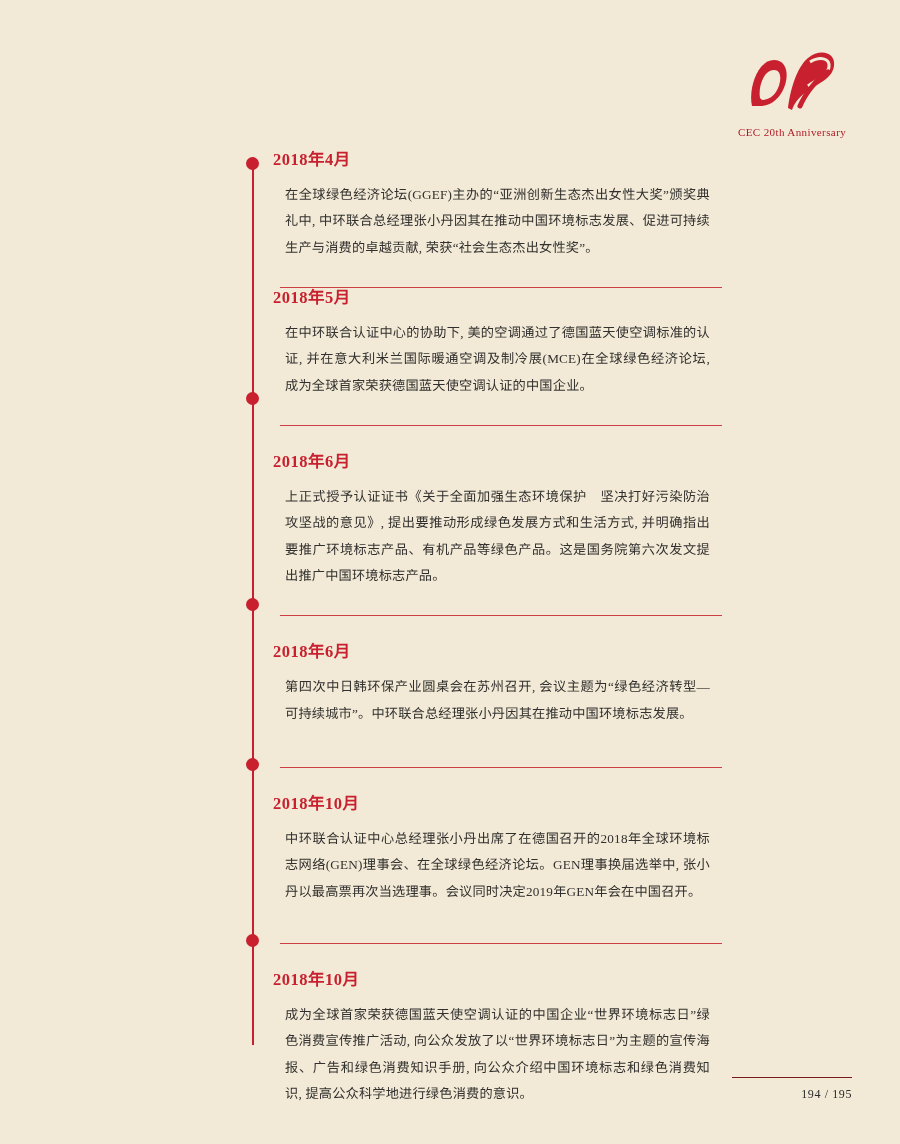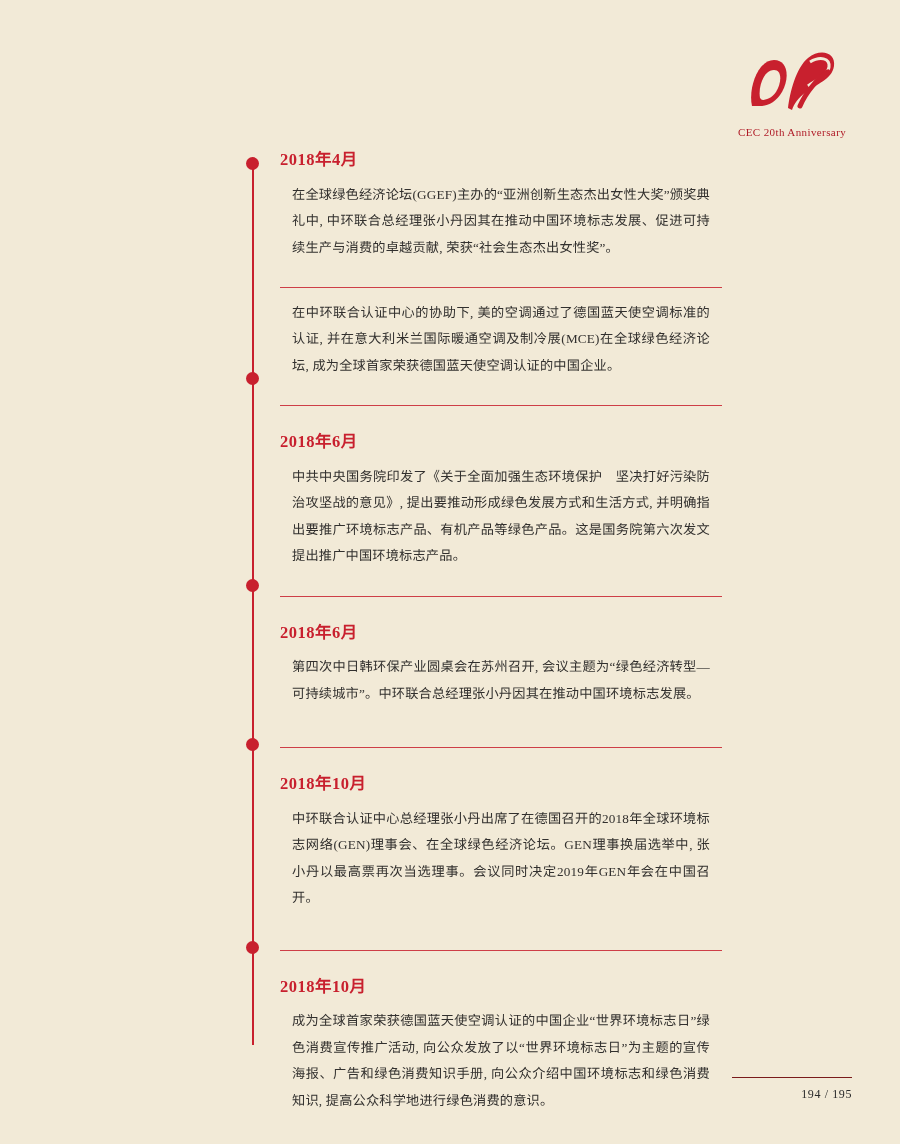--- a/index.html
+++ b/index.html
@@ -52,21 +52,21 @@
     position: absolute;
     left: 252px;
     top: 160px;
     width: 2px;
     height: 885px;
     background: #c8202e;
   }
 
   .entry {
     position: relative;
-    padding-left: 28px;
+    padding-left: 21px;
     margin-bottom: 26px;
   }
   .dot {
     position: absolute;
     left: -6px;
     top: 7px;
     width: 13px;
     height: 13px;
     border-radius: 50%;
     background: #c8202e;
@@ -138,27 +138,28 @@
 
   <div class="entry">
     <span class="dot"></span>
     <h3 class="entry-date">2018年4月</h3>
     <p class="entry-body">在全球绿色经济论坛(GGEF)主办的“亚洲创新生态杰出女性大奖”颁奖典礼中, 中环联合总经理张小丹因其在推动中国环境标志发展、促进可持续生产与消费的卓越贡献, 荣获“社会生态杰出女性奖”。</p>
   </div>
   <div class="rule"></div>
 
   <div class="entry">
     <span class="dot" style="top:auto;bottom:-6px;"></span>
+    <h3 class="entry-date">2018年5月</h3>
     <p class="entry-body">在中环联合认证中心的协助下, 美的空调通过了德国蓝天使空调标准的认证, 并在意大利米兰国际暖通空调及制冷展(MCE)在全球绿色经济论坛, 成为全球首家荣获德国蓝天使空调认证的中国企业。</p>
   </div>
   <div class="rule"></div>
 
   <div class="entry" style="margin-top:26px;">
     <h3 class="entry-date">2018年6月</h3>
-    <p class="entry-body">中共中央国务院印发了《关于全面加强生态环境保护　坚决打好污染防治攻坚战的意见》, 提出要推动形成绿色发展方式和生活方式, 并明确指出要推广环境标志产品、有机产品等绿色产品。这是国务院第六次发文提出推广中国环境标志产品。</p>
+    <p class="entry-body">上正式授予认证证书《关于全面加强生态环境保护　坚决打好污染防治攻坚战的意见》, 提出要推动形成绿色发展方式和生活方式, 并明确指出要推广环境标志产品、有机产品等绿色产品。这是国务院第六次发文提出推广中国环境标志产品。</p>
     <span class="dot" style="top:auto;bottom:-22px;"></span>
   </div>
   <div class="rule"></div>
 
   <div class="entry" style="margin-top:26px;">
     <h3 class="entry-date">2018年6月</h3>
     <p class="entry-body">第四次中日韩环保产业圆桌会在苏州召开, 会议主题为“绿色经济转型—可持续城市”。中环联合总经理张小丹因其在推动中国环境标志发展。</p>
     <span class="dot" style="top:auto;bottom:-44px;"></span>
   </div>
   <div class="rule" style="margin-top:40px;"></div>

